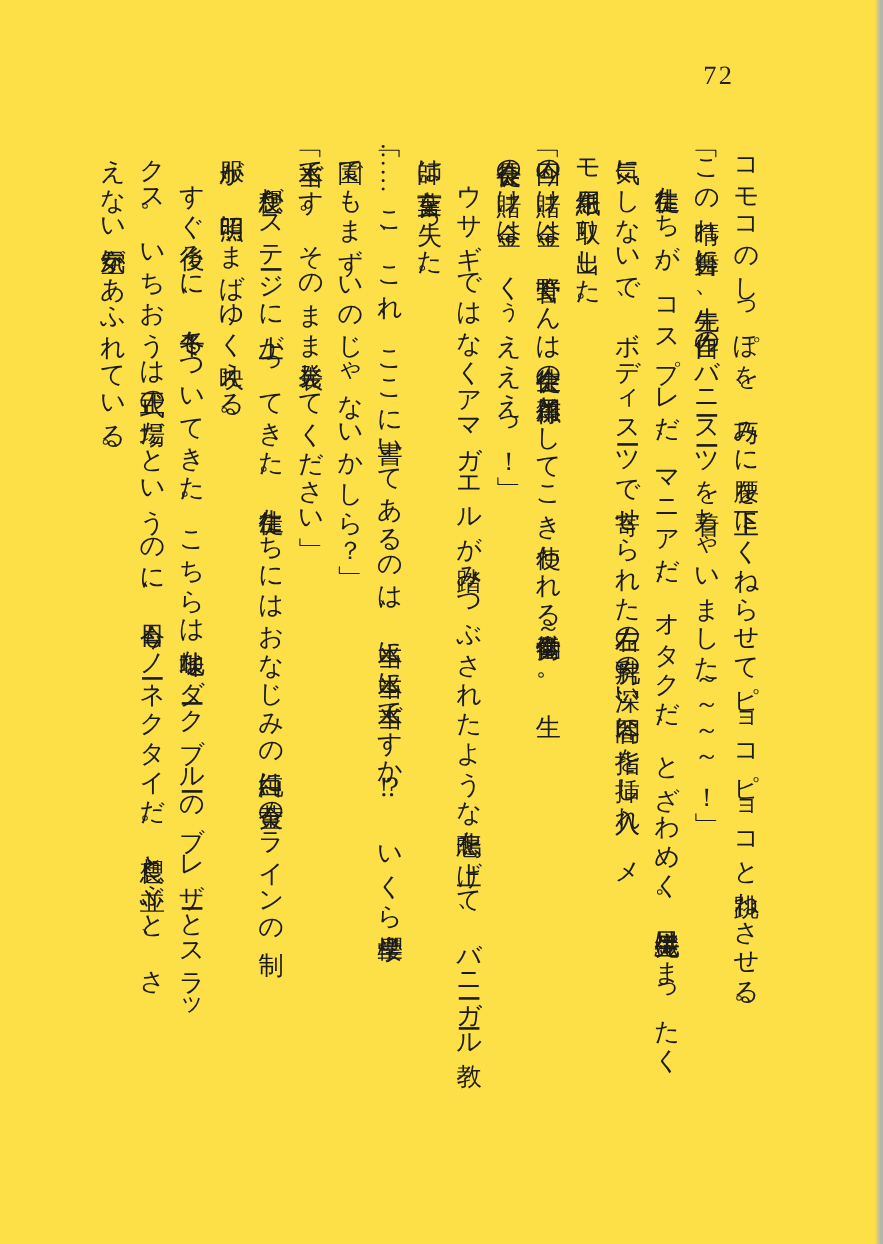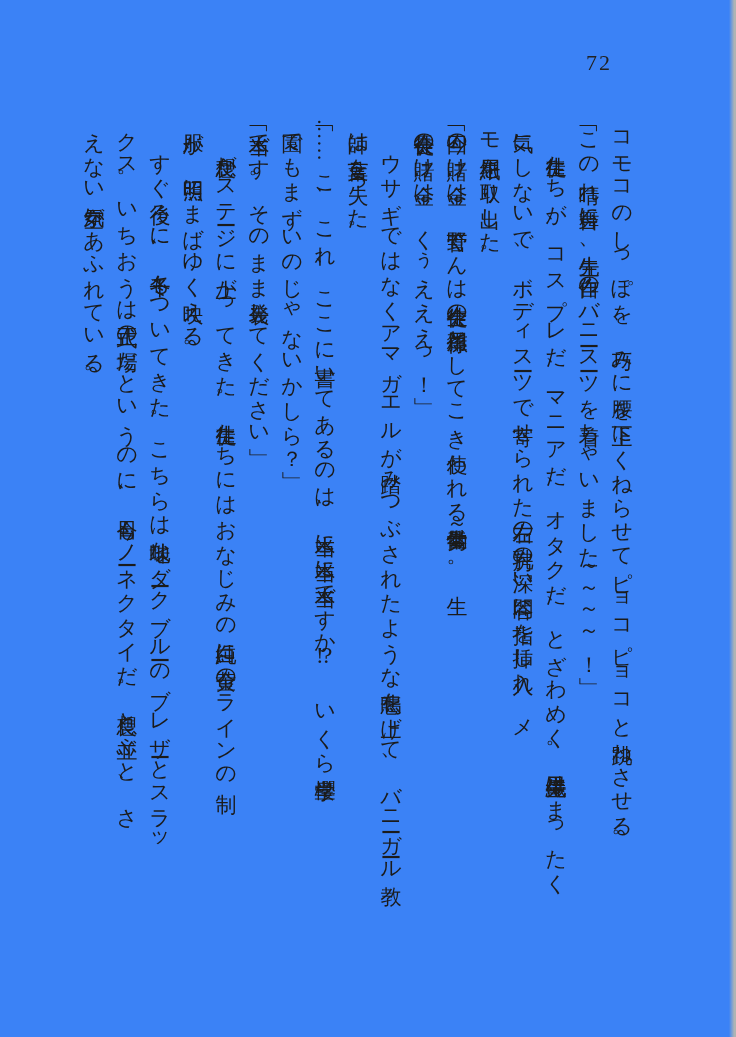--- a/index.html
+++ b/index.html
@@ -9,21 +9,21 @@
   body {
     width: 736px;
     height: 1037px;
     overflow: hidden;
     background: #ffffff;
   }
   .book-page {
     position: relative;
     width: 736px;
     height: 1037px;
-    background: #3b82f6;
+    background: #fde047;
     font-family: "Liberation Serif", "DejaVu Serif", serif;
     color: #1b1b1b;
   }
   
   .page-edge-right {
     position: absolute;
     top: 0;
     right: 0;
     width: 7px;
     height: 100%;

